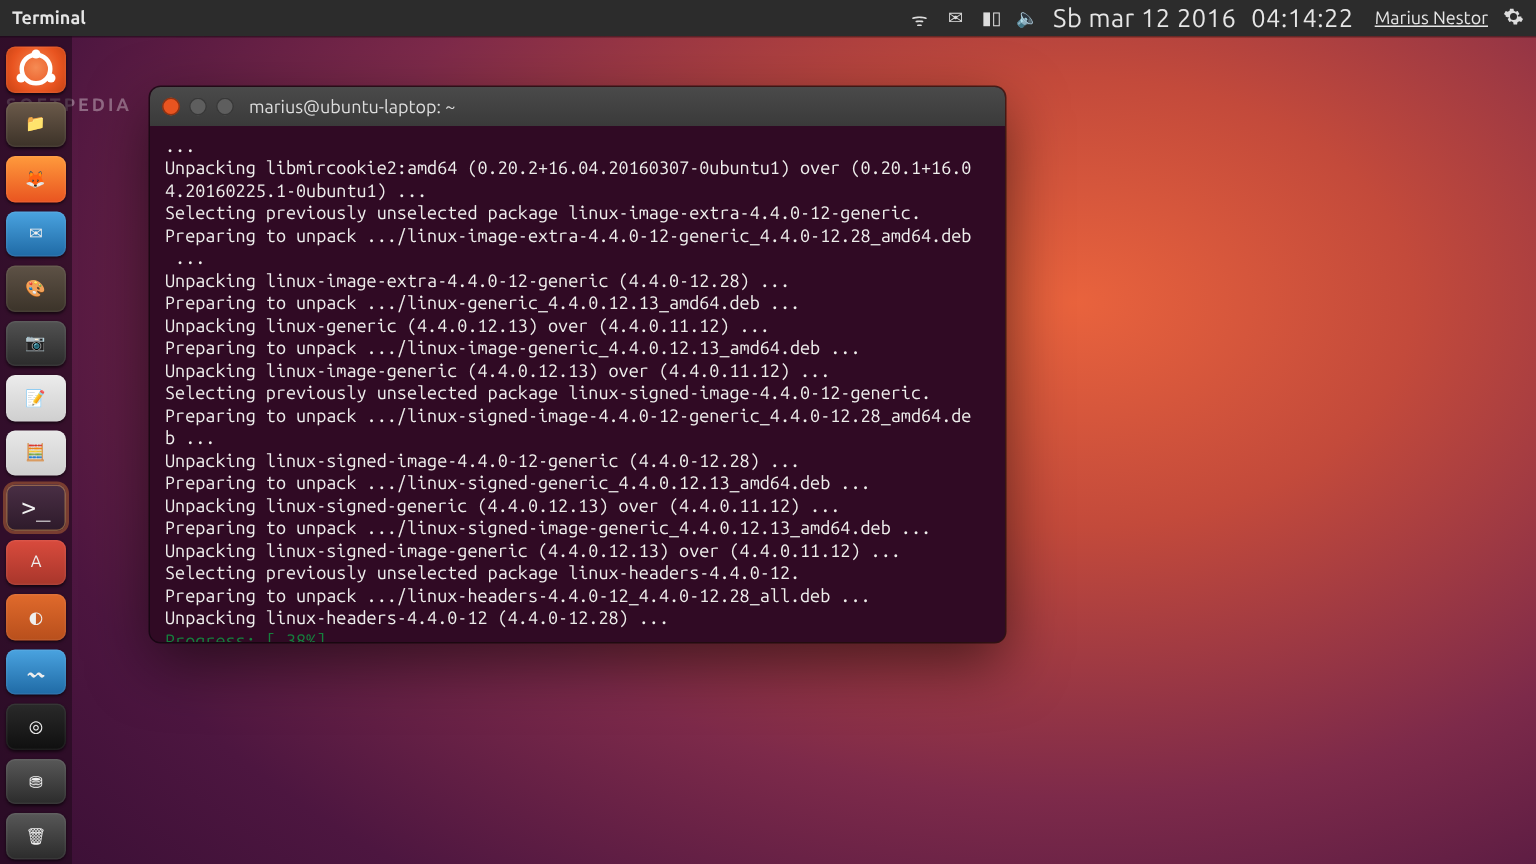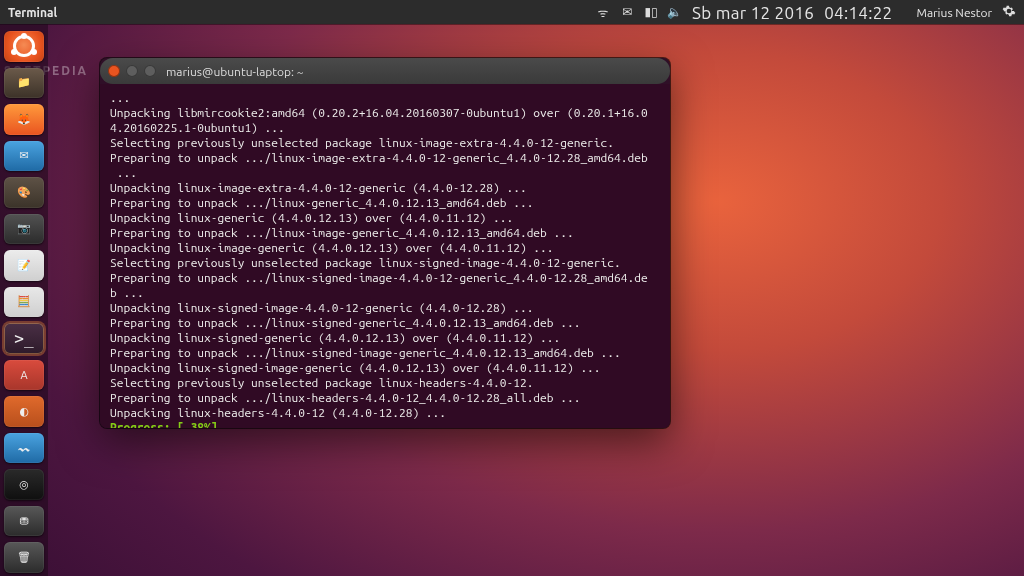--- a/index.html
+++ b/index.html
@@ -15,21 +15,21 @@
     position: absolute; top: 0; left: 0; right: 0; height: 24px;
     background: #2c2c2c; display: flex; align-items: center;
     font-size: 12px; color: #e6e6e6; padding: 0 8px;
     box-shadow: 0 1px 0 rgba(0,0,0,.4);
   }
   .top-panel .app-title { font-weight: bold; }
   .top-panel .spacer { flex: 1; }
   .tray { display: flex; align-items: center; gap: 10px; }
   .tray .ico { width: 14px; height: 14px; display: inline-flex; align-items: center; justify-content: center; color: #ddd; font-size: 12px; }
   .tray .datetime { font-size: 17px; letter-spacing: .3px; }
-  .tray .user { font-size: 12px; margin-left: 14px; }
+  .tray .user { font-size: 12px; margin-left: 4px; text-decoration: underline; }
   .tray .gear svg { width: 14px; height: 14px; fill: #ddd; }
 
   
   .launcher {
     position: absolute; left: 0; top: 24px; bottom: 0; width: 48px;
     background: rgba(30,10,25,.55); display: flex; flex-direction: column; align-items: center; padding-top: 4px;
   }
   .launcher .tile {
     width: 40px; height: 40px; margin: 3px 0; border-radius: 6px;
     display: flex; align-items: center; justify-content: center;
@@ -62,32 +62,32 @@
   .watermark { position: absolute; left: 4px; top: 64px; color: rgba(255,255,255,.35); font-size: 12px; letter-spacing: 2px; font-weight: 600; pointer-events:none;}
 
   
   .term-window {
     position: absolute; left: 100px; top: 58px; width: 570px; height: 370px;
     background: #2f0f27; border-radius: 7px; overflow: hidden;
     box-shadow: 0 14px 40px rgba(0,0,0,.55), 0 0 0 1px rgba(0,0,0,.6);
   }
   .term-title {
     height: 26px; background: linear-gradient(180deg, #4a4a4a, #3a3a3a);
-    display: flex; align-items: center; padding: 0 8px; color:#ddd; font-size:12px;border-radius:13px;
+    display: flex; align-items: center; padding: 0 8px; color:#ddd; font-size:12px;
   }
   .win-btns { display:flex; gap:6px; margin-right:10px;}
   .win-btn { width:12px; height:12px; border-radius:50%; background:#5e5e5e; box-shadow:inset 0 0 0 1px rgba(0,0,0,.4);}
   .win-btn.close{ background:#e95420;}
   .term-body {
     position:absolute; top:26px; left:0; right:0; bottom:0;
     padding: 6px 10px 4px; background:#300a24; color:#eeeeec;
     font-family: "Ubuntu Mono","DejaVu Sans Mono",monospace; font-size:12px; line-height:15px;
     white-space: pre-wrap;
   }
-  .progress-line { color:#84cc16; font-weight:bold; }
+  .progress-line { color:#15803d; font-weight:normal; }
 </style>
 </head>
 <body>
 
 <div class="top-panel">
   <span class="app-title">Terminal</span>
   <span class="spacer"></span>
   <div class="tray">
     <span class="ico">ᯤ</span>
     <span class="ico">✉</span>

